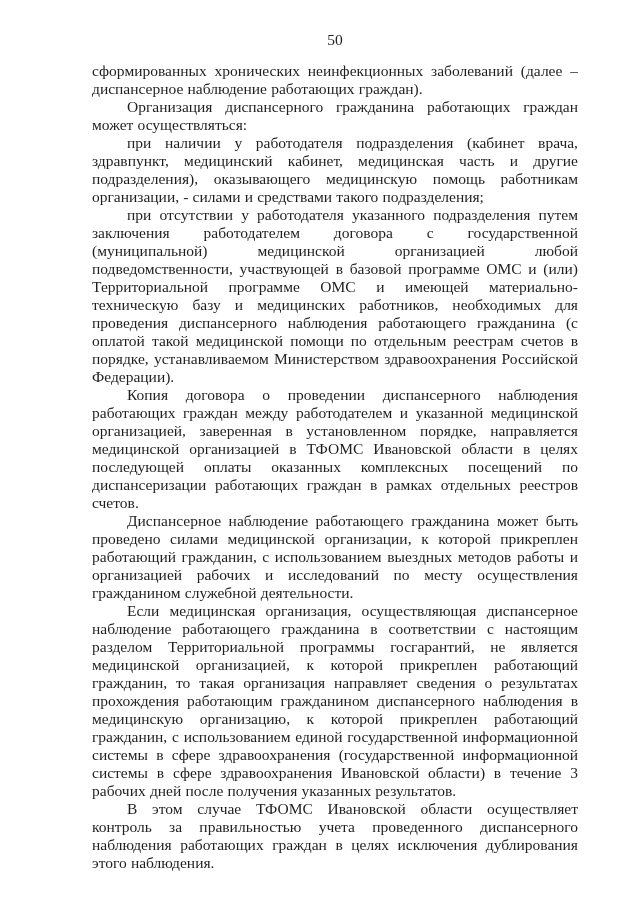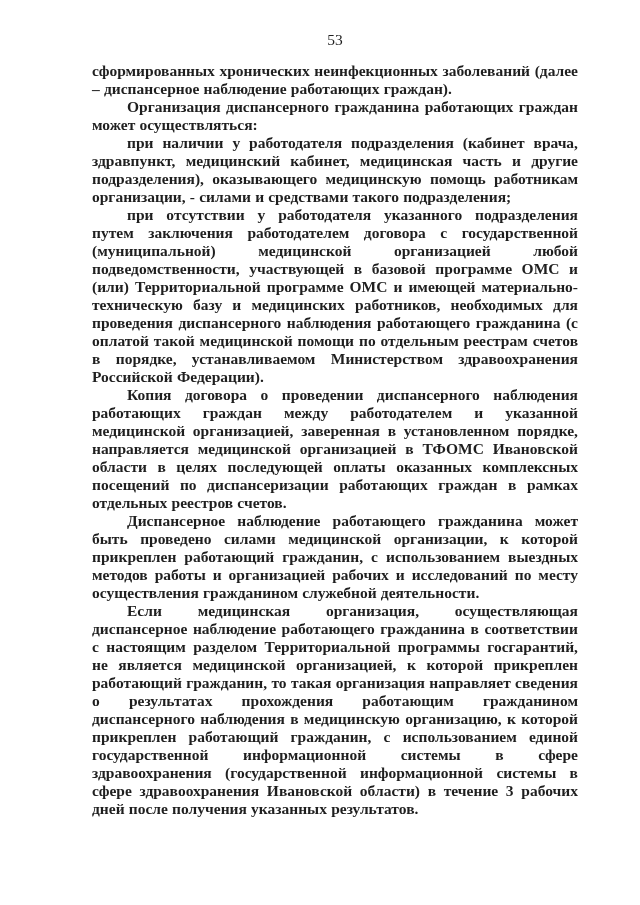--- a/index.html
+++ b/index.html
@@ -32,33 +32,33 @@
     width: 486px;
     font-size: 15.5px;
     line-height: 18px;
     text-align: justify;
     hyphens: none;
     word-spacing: 0.02em;
   }
   .doc-body p.para {
     margin: 0;
     padding: 0;
-    font-weight: bold;
   }
   .doc-body p.para.indent {
     text-indent: 35px;
   }
 </style>
 </head>
 <body>
 
 <div class="page">
-  <div class="page-number">53</div>
+  <div class="page-number">50</div>
   <div class="doc-body">
       <p class="para">сформированных хронических неинфекционных заболеваний (далее – диспансерное наблюдение работающих граждан).</p>
       <p class="para indent">Организация диспансерного гражданина работающих граждан может осуществляться:</p>
       <p class="para indent">при наличии у работодателя подразделения (кабинет врача, здравпункт, медицинский кабинет, медицинская часть и другие подразделения), оказывающего медицинскую помощь работникам организации, - силами и средствами такого подразделения;</p>
       <p class="para indent">при отсутствии у работодателя указанного подразделения путем заключения работодателем договора с государственной (муниципальной) медицинской организацией любой подведомственности, участвующей в базовой программе ОМС и (или) Территориальной программе ОМС и имеющей материально-техническую базу и медицинских работников, необходимых для проведения диспансерного наблюдения работающего гражданина (с оплатой такой медицинской помощи по отдельным реестрам счетов в порядке, устанавливаемом Министерством здравоохранения Российской Федерации).</p>
       <p class="para indent">Копия договора о проведении диспансерного наблюдения работающих граждан между работодателем и указанной медицинской организацией, заверенная в установленном порядке, направляется медицинской организацией в ТФОМС Ивановской области в целях последующей оплаты оказанных комплексных посещений по диспансеризации работающих граждан в рамках отдельных реестров счетов.</p>
       <p class="para indent">Диспансерное наблюдение работающего гражданина может быть проведено силами медицинской организации, к которой прикреплен работающий гражданин, с использованием выездных методов работы и организацией рабочих и исследований по месту осуществления гражданином служебной деятельности.</p>
       <p class="para indent">Если медицинская организация, осуществляющая диспансерное наблюдение работающего гражданина в соответствии с настоящим разделом Территориальной программы госгарантий, не является медицинской организацией, к которой прикреплен работающий гражданин, то такая организация направляет сведения о результатах прохождения работающим гражданином диспансерного наблюдения в медицинскую организацию, к которой прикреплен работающий гражданин, с использованием единой государственной информационной системы в сфере здравоохранения (государственной информационной системы в сфере здравоохранения Ивановской области) в течение 3 рабочих дней после получения указанных результатов.</p>
+      <p class="para indent">В этом случае ТФОМС Ивановской области осуществляет контроль за правильностью учета проведенного диспансерного наблюдения работающих граждан в целях исключения дублирования этого наблюдения.</p>
     </div>
 </div>
 
 </body></html>

